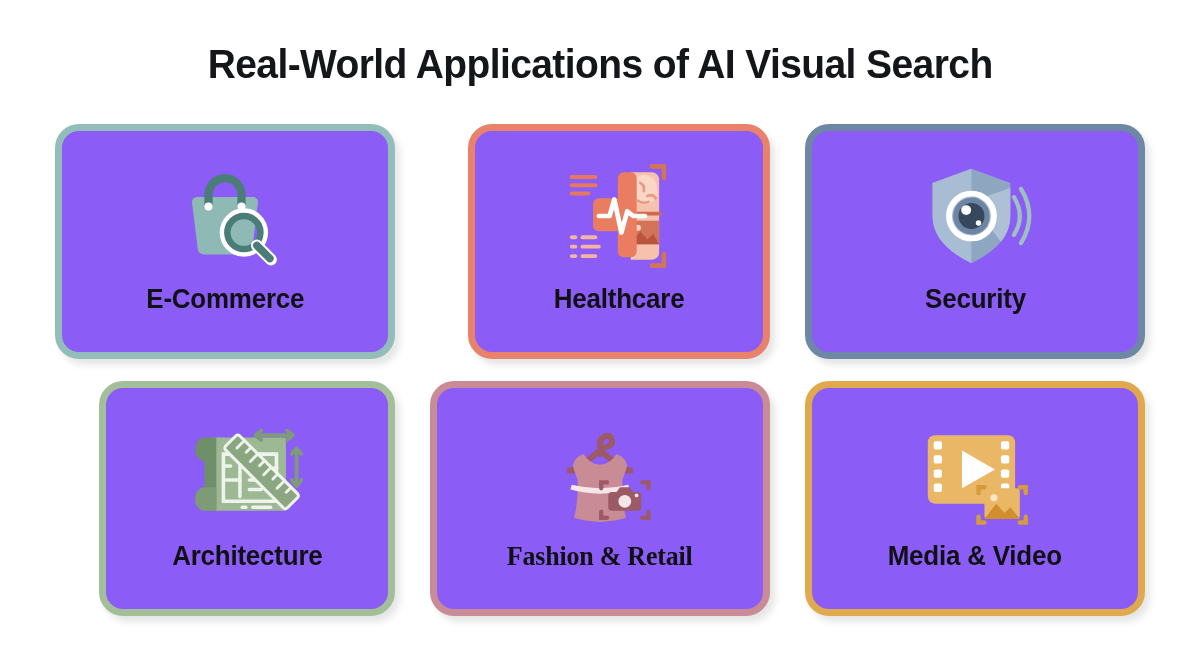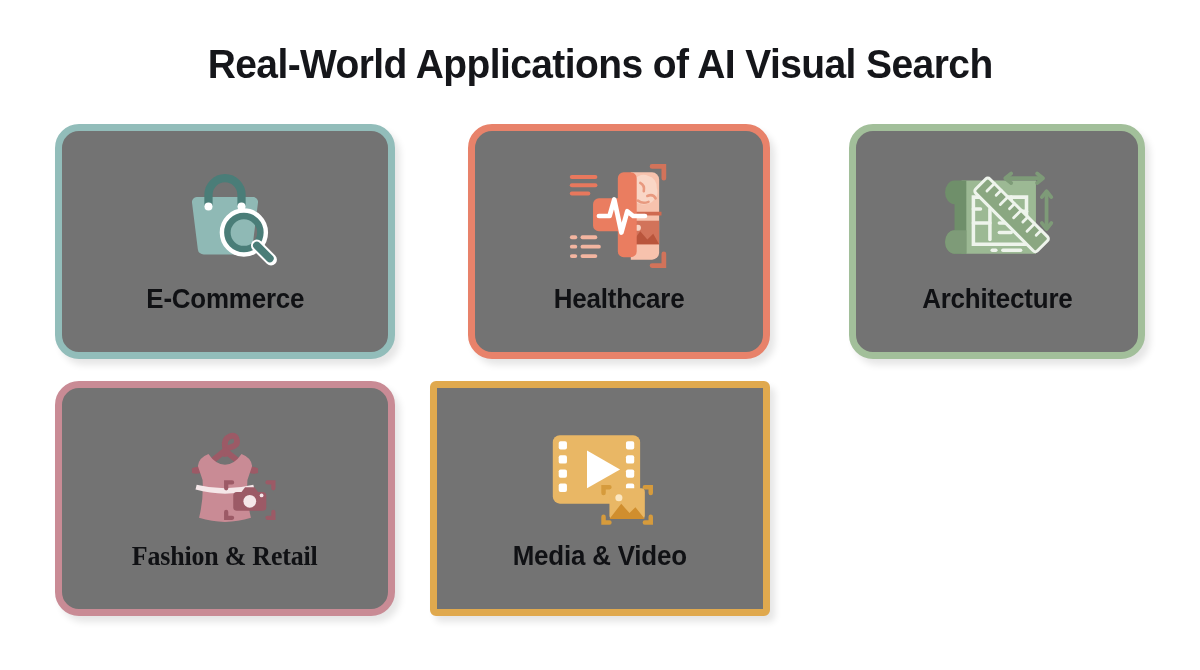--- a/index.html
+++ b/index.html
@@ -48,21 +48,21 @@
     grid-template-rows: repeat(2, 235px);
     column-gap: 35px;
     row-gap: 22px;
     justify-content: center;
   }
 
   .card {
     position: relative;
     border-radius: 24px;
     border: 7px solid #cccccc;
-    background: #737373;
+    background: #8b5cf6;
     display: flex;
     flex-direction: column;
     align-items: center;
     justify-content: flex-start;
     padding-top: 26px;
     box-shadow: 5px 6px 7px rgba(0,0,0,0.10);
   }
 
   .card-icon {
     width: 118px;
@@ -86,21 +86,21 @@
     white-space: nowrap;
     transform: scaleX(0.96);
   }
 
   
   .card.c0 { border-color: #92bdba; }
   .card.c1 { border-color: #e8826a; margin-left: 38px; }
   .card.c2 { border-color: #6e87a5; }
   .card.c3 { border-color: #a2bf9a; margin-left: 44px; }
   .card.c4 { border-color: #c98b95; }
-  .card.c5 { border-color: #e0a94e; border-radius: 6px; }
+  .card.c5 { border-color: #e0a94e; }
 </style>
 </head>
 <body>
 
 <div class="page">
 
   <h1 class="page-title">Real-World Applications of AI Visual Search</h1>
 
   <div class="grid">
 
@@ -158,20 +158,39 @@
 
           <g stroke="#d2735a" stroke-width="4" fill="none" stroke-linecap="round">
             <path d="M78 8 h10 v10"></path>
             <path d="M88 82 v10 h-10"></path>
           </g>
         </svg>
       </div>
       <div class="card-label">Healthcare</div>
     </div>
 
+    <div class="card c2" style="border-color: rgb(110, 135, 165);">
+      <div class="card-icon">
+        <svg viewBox="0 0 100 100" xmlns="http://www.w3.org/2000/svg">
+          <path d="M47 10 L14 22 v28 q0 24 33 40 q33 -16 33 -40 V22 z" fill="#8fa6c0"></path>
+          <path d="M47 10 L14 22 v28 q0 24 33 40 z" fill="#a8bdd4"></path>
+          <path d="M47 38 L80 26 v24 q0 12 -8 22 z" fill="#c7d6e6" opacity="0.55"></path>
+          <circle cx="47" cy="50" r="19" fill="none" stroke="#ffffff" stroke-width="5"></circle>
+          <circle cx="47" cy="50" r="15.5" fill="#6d85a2"></circle>
+          <circle cx="47" cy="50" r="11" fill="#36475e"></circle>
+          <circle cx="42.5" cy="45" r="4.2" fill="#ffffff"></circle>
+          <circle cx="53" cy="56" r="2.3" fill="#ffffff"></circle>
+          <g stroke="#9fc0c0" stroke-width="3.6" fill="none" stroke-linecap="round">
+            <path d="M83 34 q10 16 0 32"></path>
+            <path d="M89 27 q14 23 0 46"></path>
+          </g>
+        </svg>
+      </div>
+      <div class="card-label">Security</div>
+    </div>
 
     <div class="card c3" style="border-color: rgb(162, 191, 154);">
       <div class="card-icon">
         <svg viewBox="0 0 100 100" xmlns="http://www.w3.org/2000/svg">
 
           <path d="M20 20 h63 v62 h-63 z" fill="#9cb994"></path>
 
           <path d="M14 20 h10 v62 h-10 a8 10 0 0 1 0 -20 v-22 a8 10 0 0 1 0 -20 z" fill="#6f8f6a"></path>
           <path d="M14 62 a8 10 0 0 0 0 20 h10 v-20 z" fill="#7e9b78"></path>
 

